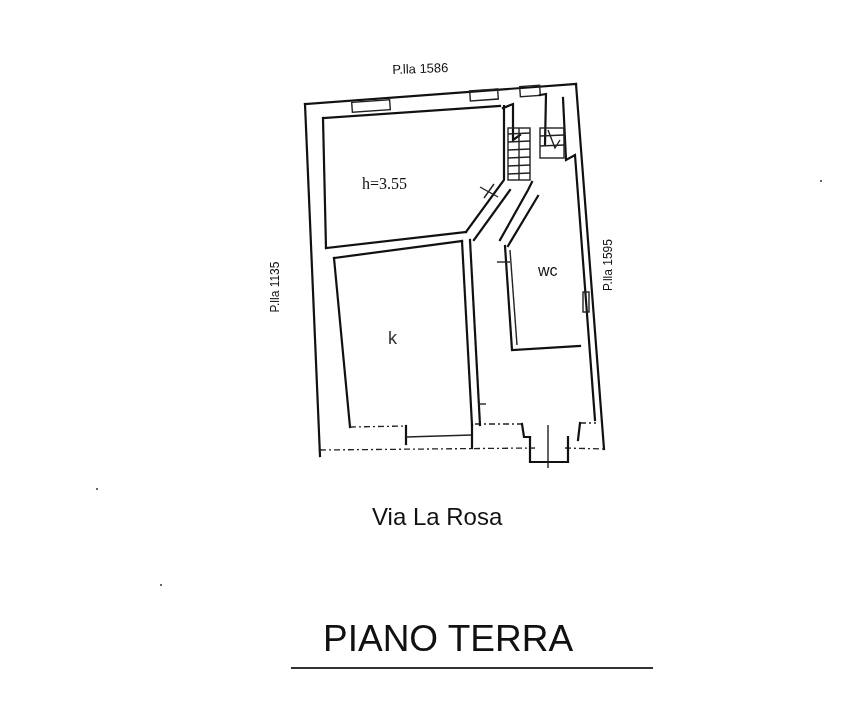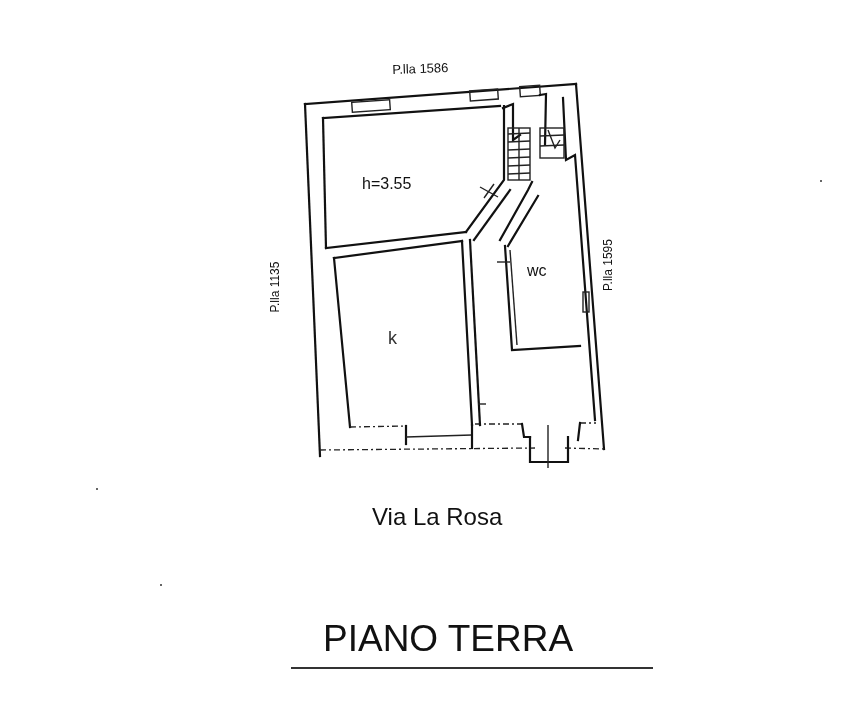--- a/index.html
+++ b/index.html
@@ -62,29 +62,30 @@
       left: 582px;
       top: 258px;
       font-size: 12px;
       transform: rotate(-90deg);
       transform-origin: center center;
     }
     .room-height {
       left: 362px;
       top: 175px;
       font-size: 16px;
+      font-family: Liberation Serif, serif;
     }
     .room-k {
       left: 388px;
       top: 328px;
       font-size: 18px;
       color: #333;
     }
     .room-wc {
-      left: 527px;
+      left: 538px;
       top: 262px;
       font-size: 16px;
     }
     .street {
       left: 372px;
       top: 491px;
       font-size: 24px;
       margin-top: 12px;
     }
     .floor-title {

